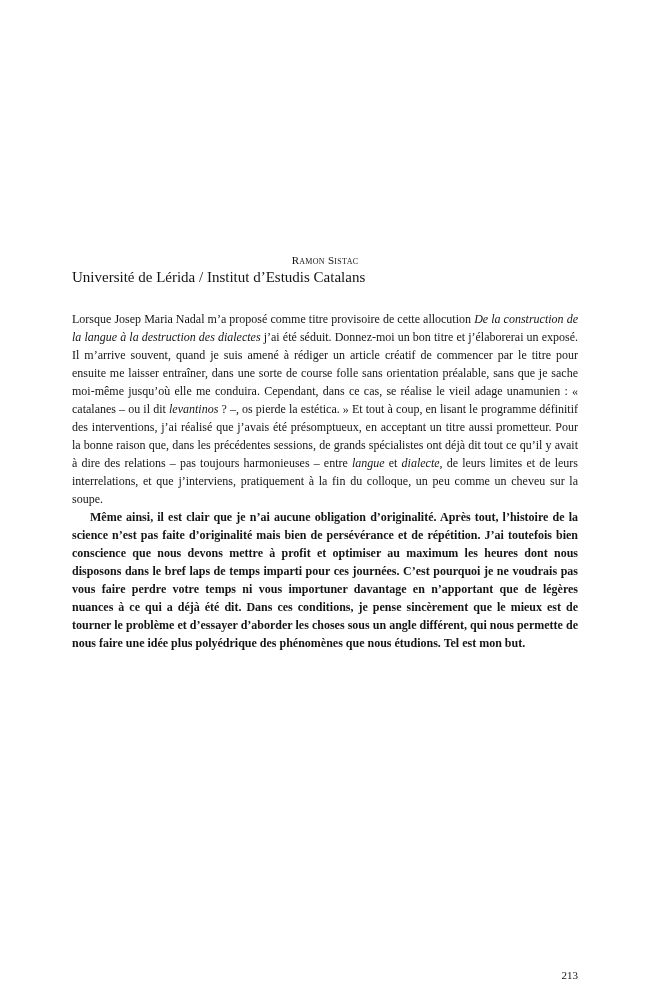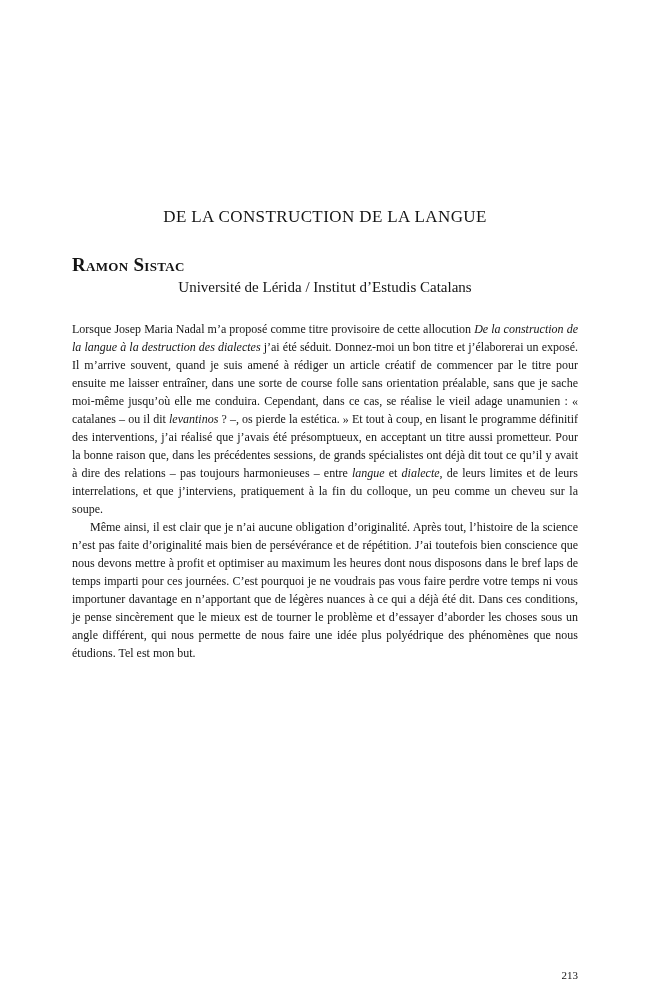--- a/index.html
+++ b/index.html
@@ -24,62 +24,63 @@
   .doc-title {
     margin-top: 205px;
     text-align: center;
     font-size: 17px;
     line-height: 23px;
     letter-spacing: 0.4px;
     font-weight: normal;
   }
   .author-line {
     margin-top: 26px;
-    text-align: left;
-    font-size: 19px;
-    font-weight: bold;
+    text-align: center;
+    font-size: 11px;
+    font-weight: normal;
     font-variant: small-caps;
     letter-spacing: 0.3px;
   }
   .affiliation-line {
     margin-top: 3px;
-    text-align: center;
+    text-align: left;
     font-size: 15px;
   }
   .body-text {
     margin-top: 24px;
     font-size: 12px;
     line-height: 18px;
     text-align: justify;
   }
   .body-text p {
     margin: 0;
     padding: 0;
   }
   .body-text p.indent {
     text-indent: 18px;
+    font-weight: bold;
   }
   .body-text em {
     font-style: italic;
   }
   .page-number {
     position: absolute;
     right: 72px;
     bottom: 26px;
     font-size: 11px;
   }
 </style>
 </head>
 <body>
 
 <div class="page">
   <div class="content">
 
     <h1 class="doc-title">
-      <span>DE LA CONSTRUCTION DE LA LANGUE</span><br>
+      <br>
     </h1>
 
     <div class="author-line">Ramon Sistac</div>
 
     <div class="affiliation-line">Université de Lérida / Institut d’Estudis Catalans</div>
 
     <div class="body-text">
       <p><span>Lorsque Josep Maria Nadal m’a proposé comme titre provisoire de cette allocution </span><em>De la construction de la langue à la destruction des dialectes</em><span> j’ai été séduit. Donnez-moi un bon titre et j’élaborerai un exposé. Il m’arrive souvent, quand je suis amené à rédiger un article créatif de commencer par le titre pour ensuite me laisser entraîner, dans une sorte de course folle sans orientation préalable, sans que je sache moi-même jusqu’où elle me conduira. Cependant, dans ce cas, se réalise le vieil adage unamunien : « catalanes – ou il dit </span><em>levantinos</em><span> ? –, os pierde la estética. » Et tout à coup, en lisant le programme définitif des interventions, j’ai réalisé que j’avais été présomptueux, en acceptant un titre aussi prometteur. Pour la bonne raison que, dans les précédentes sessions, de grands spécialistes ont déjà dit tout ce qu’il y avait à dire des relations – pas toujours harmonieuses – entre </span><em>langue</em><span> et </span><em>dialecte</em><span>, de leurs limites et de leurs interrelations, et que j’interviens, pratiquement à la fin du colloque, un peu comme un cheveu sur la soupe.</span></p>
       <p class="indent"><span>Même ainsi, il est clair que je n’ai aucune obligation d’originalité. Après tout, l’histoire de la science n’est pas faite d’originalité mais bien de persévérance et de répétition. J’ai toutefois bien conscience que nous devons mettre à profit et optimiser au maximum les heures dont nous disposons dans le bref laps de temps imparti pour ces journées. C’est pourquoi je ne voudrais pas vous faire perdre votre temps ni vous importuner davantage en n’apportant que de légères nuances à ce qui a déjà été dit. Dans ces conditions, je pense sincèrement que le mieux est de tourner le problème et d’essayer d’aborder les choses sous un angle différent, qui nous permette de nous faire une idée plus polyédrique des phénomènes que nous étudions. Tel est mon but.</span></p>
     </div>

